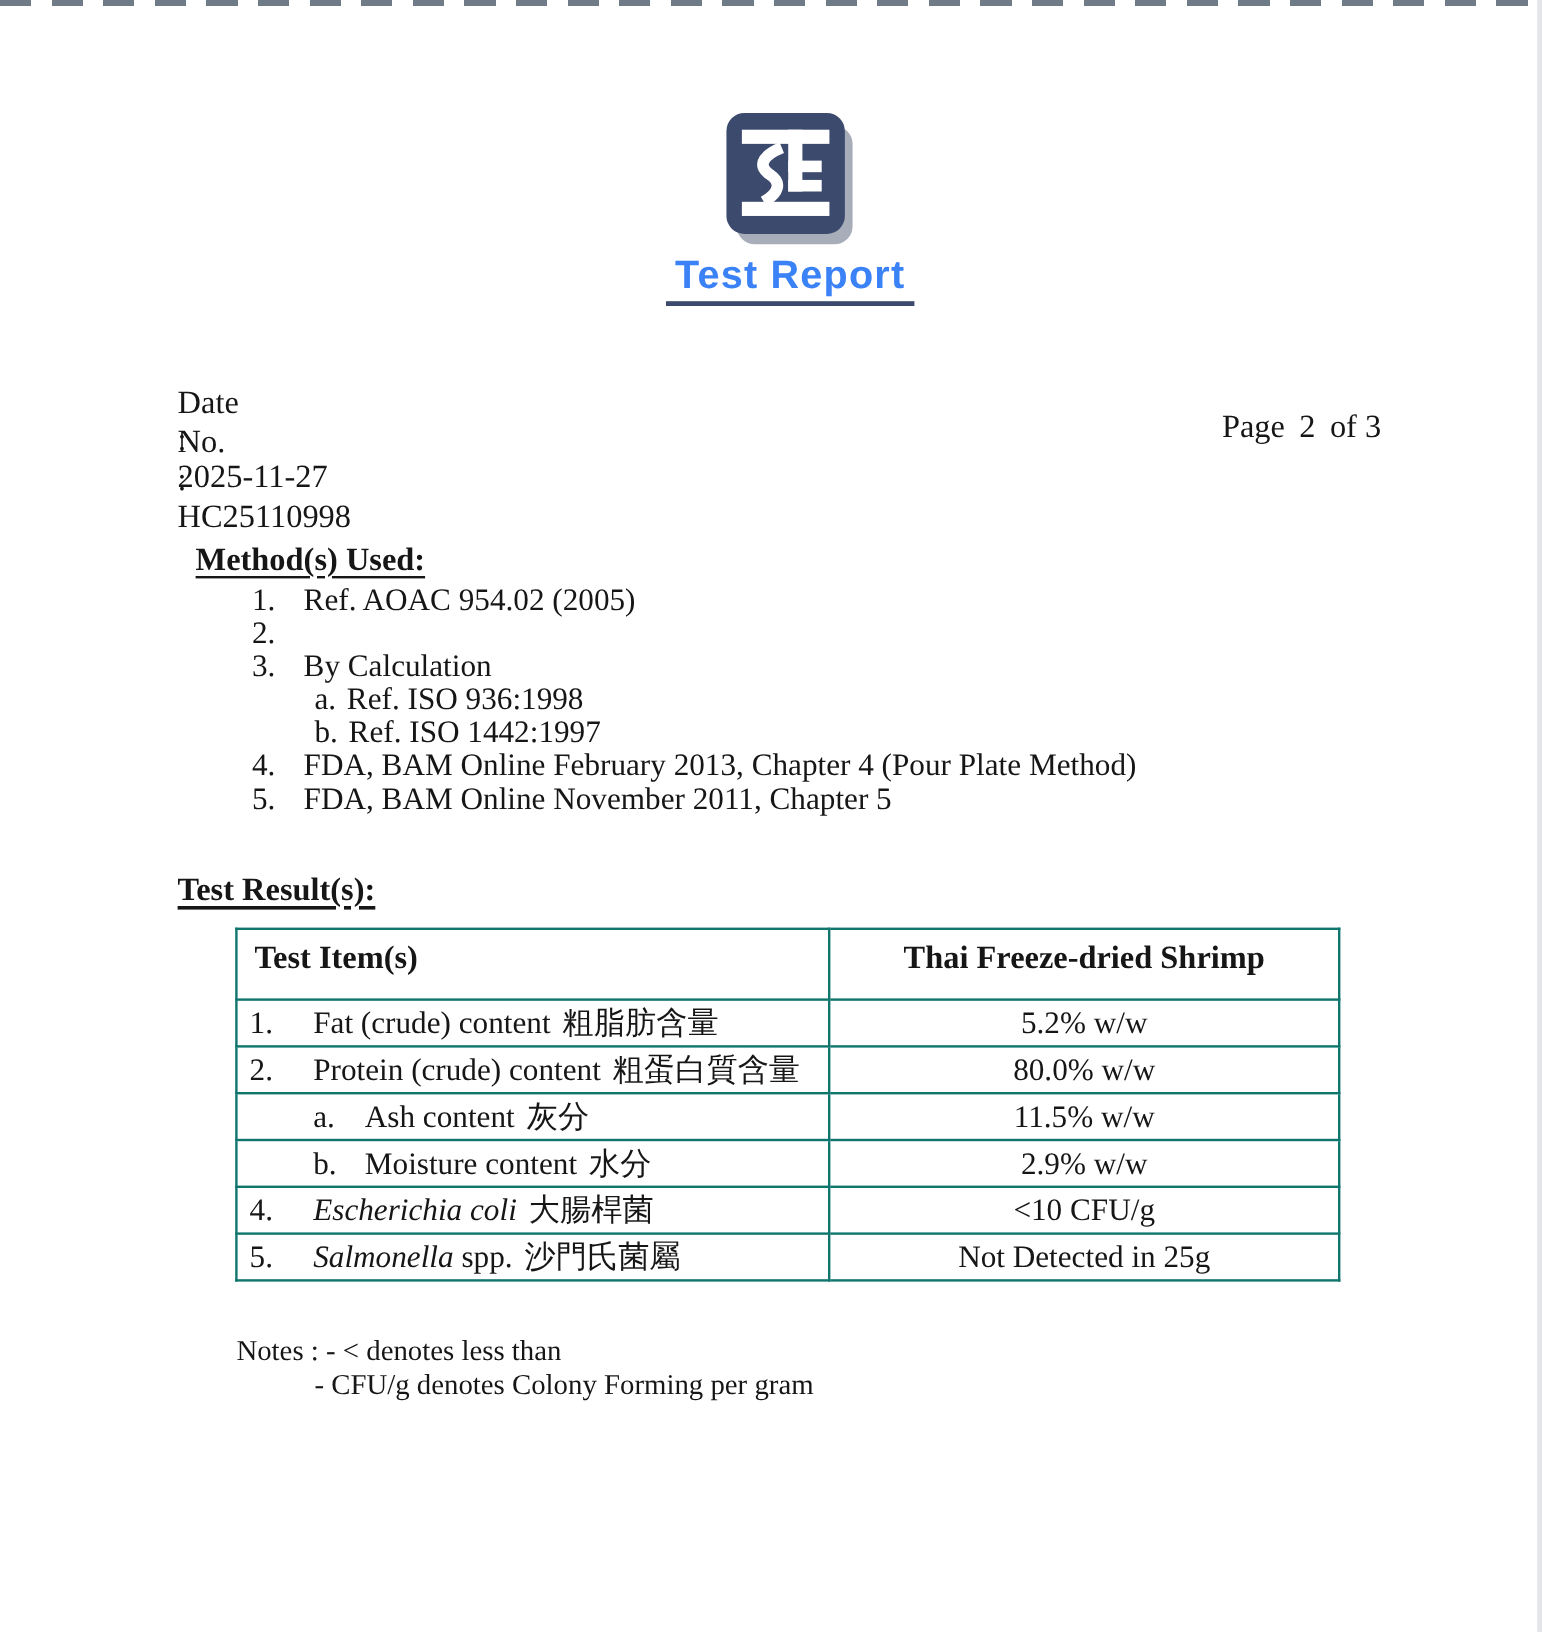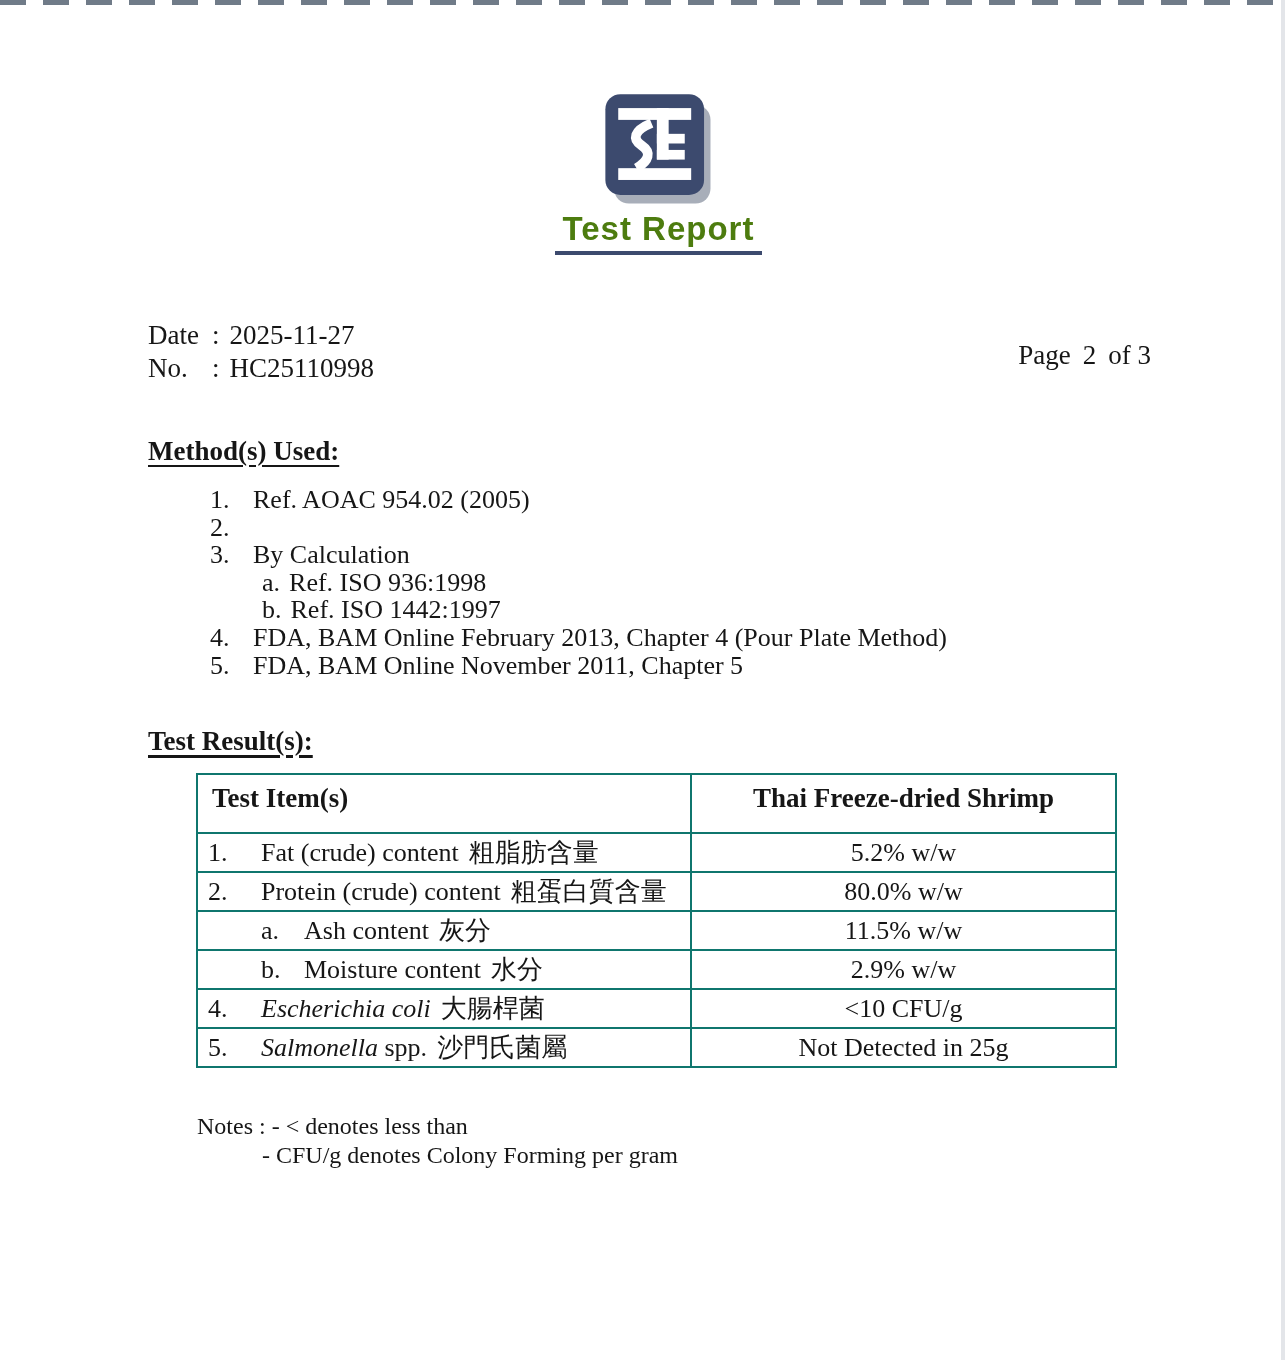--- a/index.html
+++ b/index.html
@@ -20,27 +20,27 @@
     transform:translateX(16px);
   }
   .monogram{width:114px;height:118px;display:block;}
   .logo-text{
     font-family:"Liberation Sans", sans-serif;font-weight:bold;
     font-size:130px;line-height:0.8;color:#3c4a6e;letter-spacing:3px;
   }
   .report-title-wrap{position:absolute;top:210px;left:0;width:100%;text-align:center;transform:translateX(16px);}
   .report-title{
     display:inline-block;font-family:"Liberation Sans", sans-serif;font-weight:bold;
-    font-size:33px;color:#4d7c0f;border-bottom:4px solid #3c4a6e;padding:0 8px 3px 8px;
+    font-size:33px;color:#3b82f6;border-bottom:4px solid #3c4a6e;padding:0 8px 3px 8px;
     letter-spacing:1px;
   }
 
   
   .meta{position:absolute;top:320px;left:148px;right:120px;font-size:27px;}
-  .meta-line{display:flex;height:33px;align-items:baseline;}
+  .meta-line{display:flex;height:33px;align-items:baseline;flex-direction:column;}
   .meta-label{display:inline-block;width:64px;}
   .meta-colon{margin-right:10px;}
   .page-indicator{position:absolute;top:20px;right:14px;white-space:nowrap;}
   .page-indicator .gap{display:inline-block;width:12px;}
 
   
   .sec-heading{
     position:absolute;left:148px;font-size:27px;font-weight:bold;
     text-decoration:underline;text-decoration-thickness:2.5px;text-underline-offset:5px;
   }
@@ -106,21 +106,21 @@
   <div class="meta-line">
     <span class="meta-label">No.</span>
     <span class="meta-colon">:</span>
     <span class="meta-value">HC25110998</span>
   </div>
   <div class="page-indicator">
     <span>Page</span><span class="gap"></span><span>2</span><span class="gap"></span><span>of 3</span>
   </div>
 </div>
 
-<h2 class="sec-heading" id="methods-heading" style="margin:0;text-decoration:underline;">Method(s) Used:</h2>
+<h2 class="sec-heading" id="methods-heading" style="margin:15px;text-decoration:underline;">Method(s) Used:</h2>
 <div class="methods-list" id="methods-list">
     <div class="m-item">
       <span class="m-num">1.</span>
       <span class="m-text">Ref. AOAC 954.02 (2005)</span>
     </div>
     <div class="m-item">
       <span class="m-num">2.</span>
     </div>
     <div class="m-item">
       <span class="m-num">3.</span>

